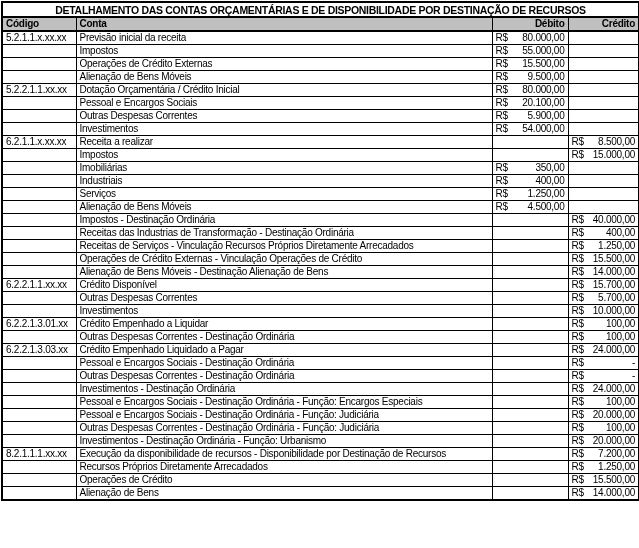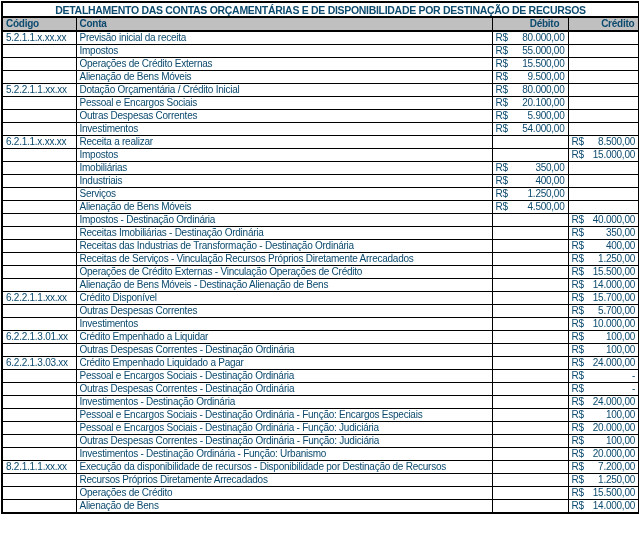--- a/index.html
+++ b/index.html
@@ -1,18 +1,18 @@
 <!DOCTYPE html>
 <html><head>
 <meta charset="utf-8">
 <style>
   html,body{margin:0;padding:0;background:#fff;}
   .sheet{
     width:639px;height:548px;box-sizing:border-box;background:#ffffff;
-    font-family:"Liberation Sans","DejaVu Sans",sans-serif;color:#0c4a6e;
+    font-family:"Liberation Sans","DejaVu Sans",sans-serif;color:#000000;
   }
   table{
     border-collapse:collapse;table-layout:fixed;width:637px;margin:1px 0 0 1px;
     border:2px solid #000;font-size:10px;
   }
   col.c-code{width:74px;}
   col.c-account{width:416px;}
   col.c-debit{width:76px;}
   col.c-credit{width:71px;}
   td,th{
@@ -20,21 +20,21 @@
     overflow:hidden;white-space:nowrap;vertical-align:middle;
     letter-spacing:-0.25px;box-sizing:border-box;font-weight:normal;text-align:left;
   }
   .title-row td{
     border-bottom:2px solid #000;font-weight:bold;text-align:center;
     font-size:10.5px;height:15px;background:#fff;letter-spacing:-0.3px;
   }
   .header-row th{
     background:#c0c0c0;font-weight:bold;border-bottom:2px solid #000;
   }
-  .header-row .col-debit,.header-row .col-credit{text-align:center;padding-left:32px;}
+  .header-row .col-debit,.header-row .col-credit{text-align:right;padding-left:32px;}
   .cell-code{font-weight:bold;}
   .cell-money{text-align:right;}
   .cell-money .cur{float:left;}
   .row-bold td{font-weight:normal;}
 </style>
 </head>
 <body>
 
 <div class="sheet">
   <table>
@@ -141,26 +141,20 @@
           <td class="cell-money"></td>
         </tr>
         <tr>
           <td class="cell-code"></td>
           <td class="cell-account">Impostos - Destinação Ordinária</td>
           <td class="cell-money"></td>
           <td class="cell-money"><span class="cur">R$</span><span class="amt">40.000,00</span></td>
         </tr>
         <tr>
           <td class="cell-code"></td>
-          <td class="cell-account">Receitas Imobiliárias - Destinação Ordinária</td>
-          <td class="cell-money"></td>
-          <td class="cell-money"><span class="cur">R$</span><span class="amt">350,00</span></td>
-        </tr>
-        <tr>
-          <td class="cell-code"></td>
           <td class="cell-account">Receitas das Industrias de Transformação - Destinação Ordinária</td>
           <td class="cell-money"></td>
           <td class="cell-money"><span class="cur">R$</span><span class="amt">400,00</span></td>
         </tr>
         <tr>
           <td class="cell-code"></td>
           <td class="cell-account">Receitas de Serviços - Vinculação Recursos Próprios Diretamente Arrecadados</td>
           <td class="cell-money"></td>
           <td class="cell-money"><span class="cur">R$</span><span class="amt">1.250,00</span></td>
         </tr>

